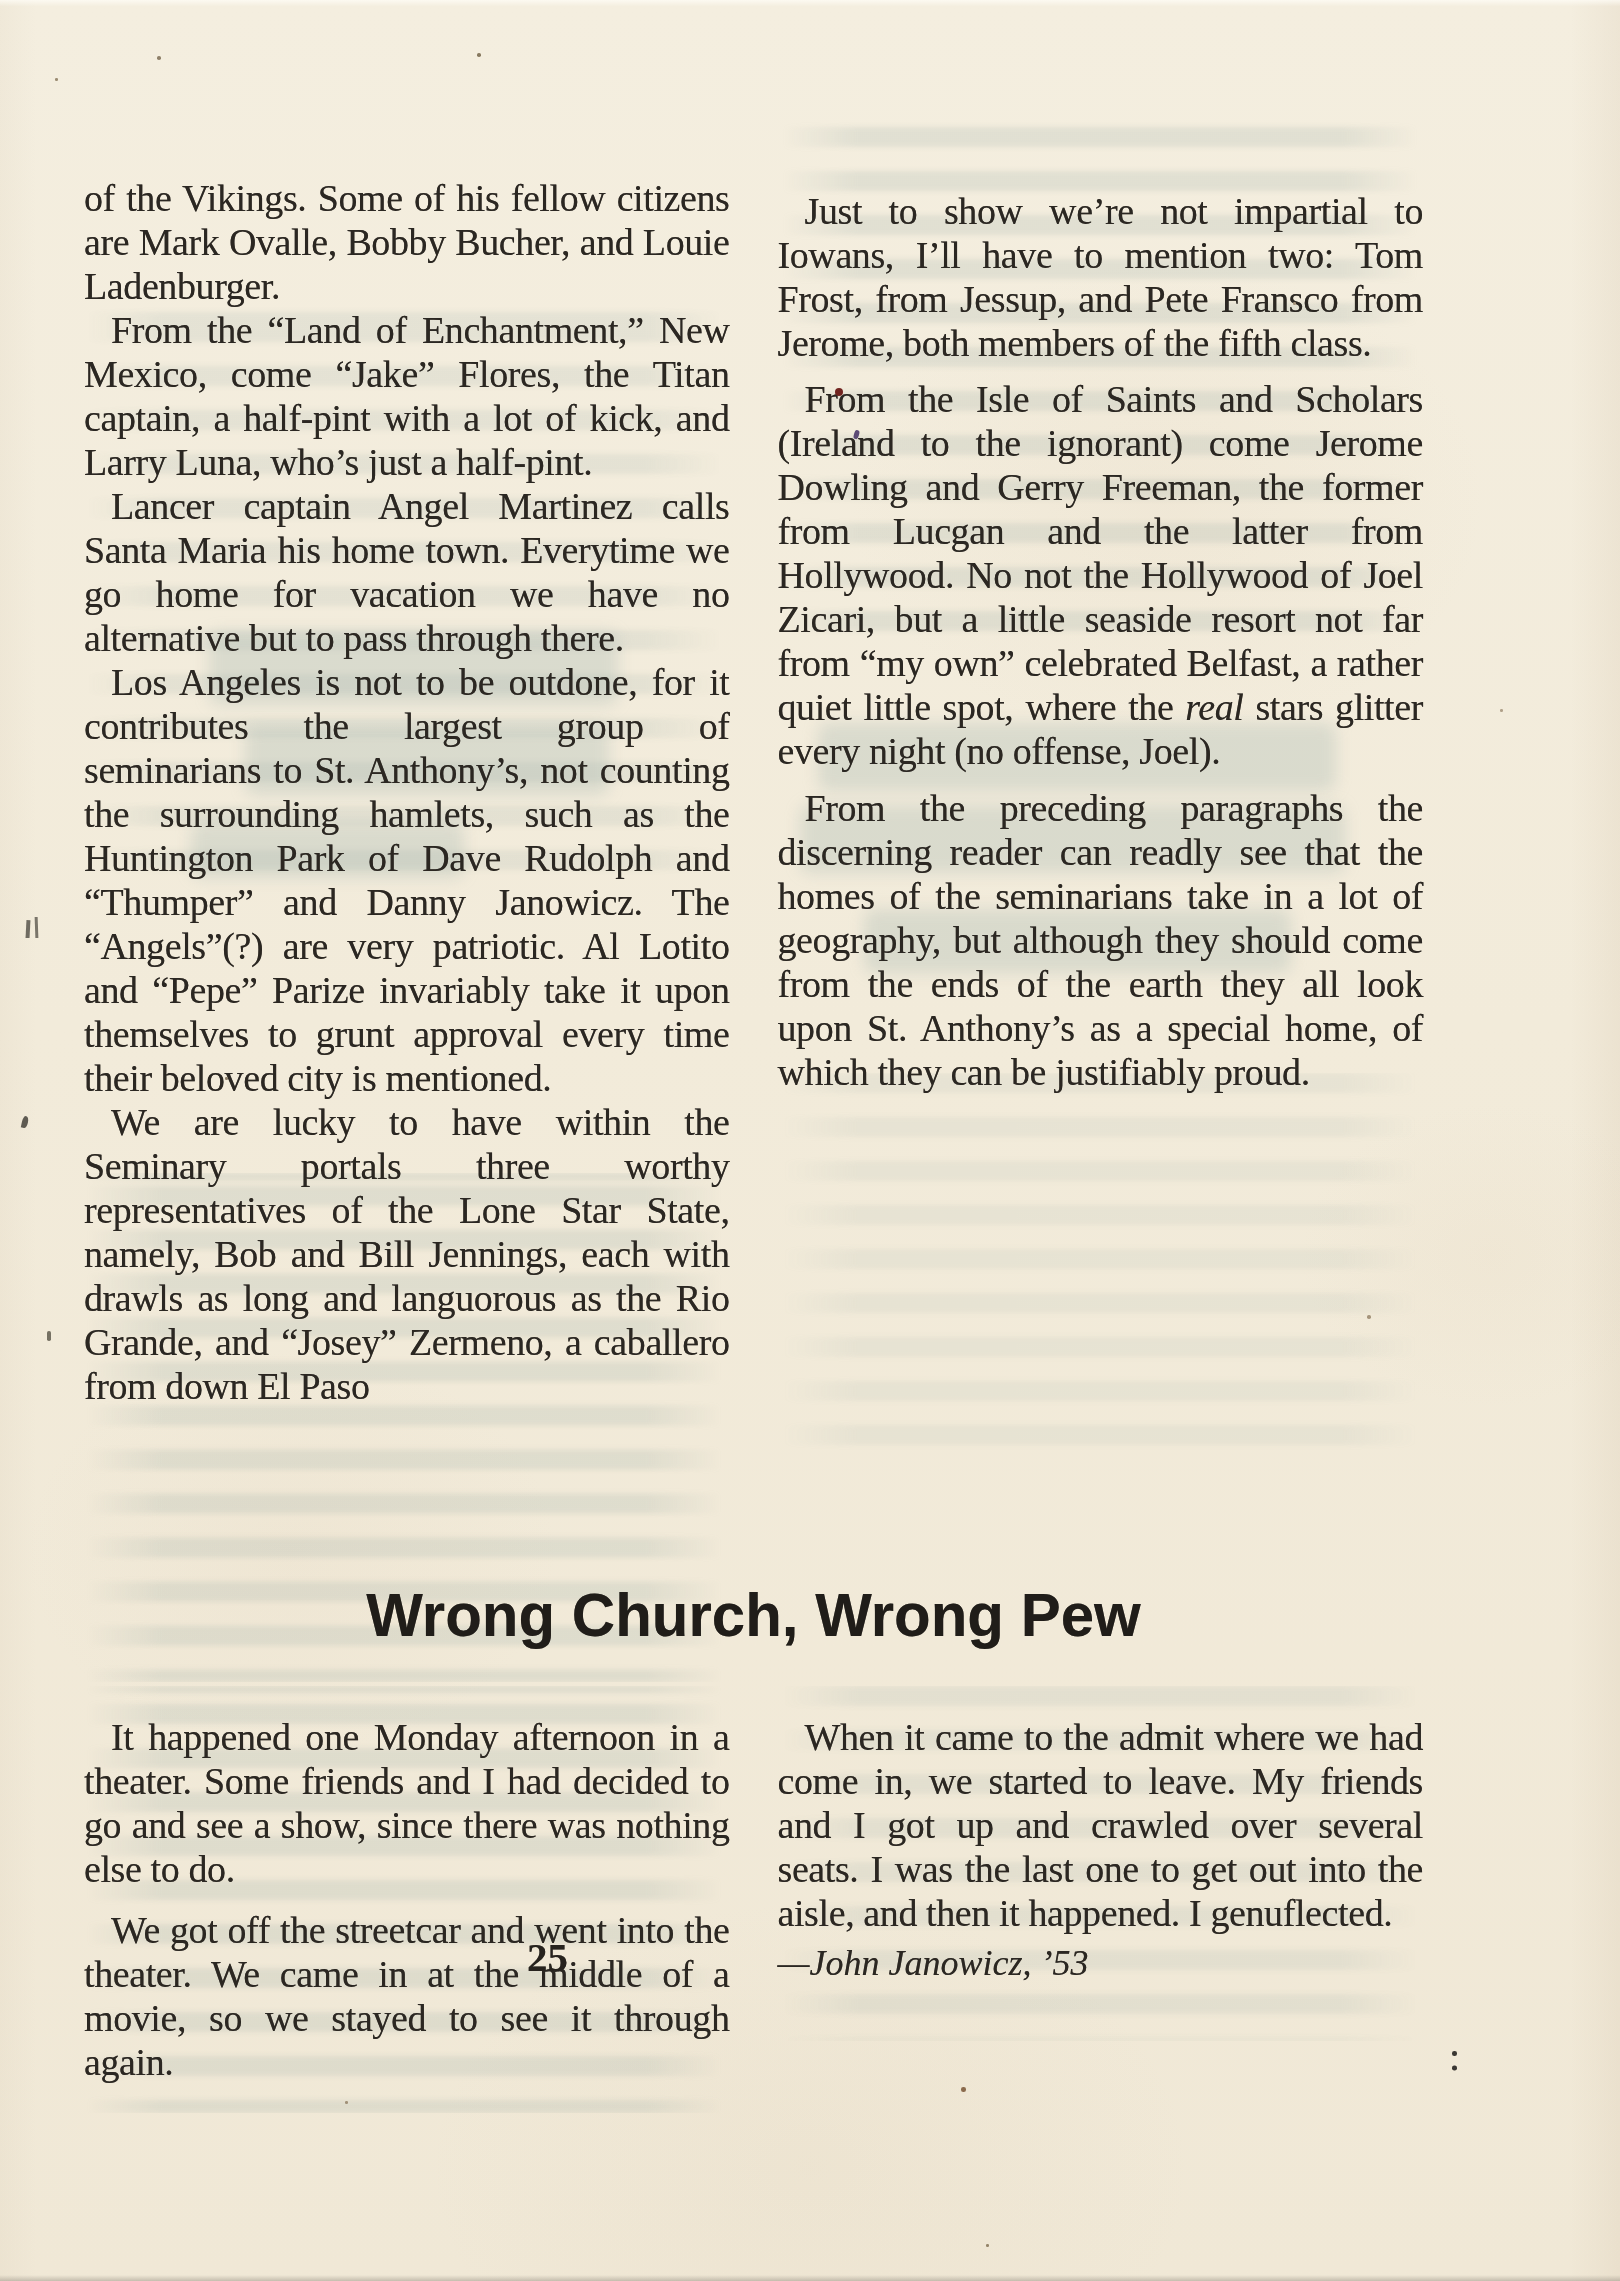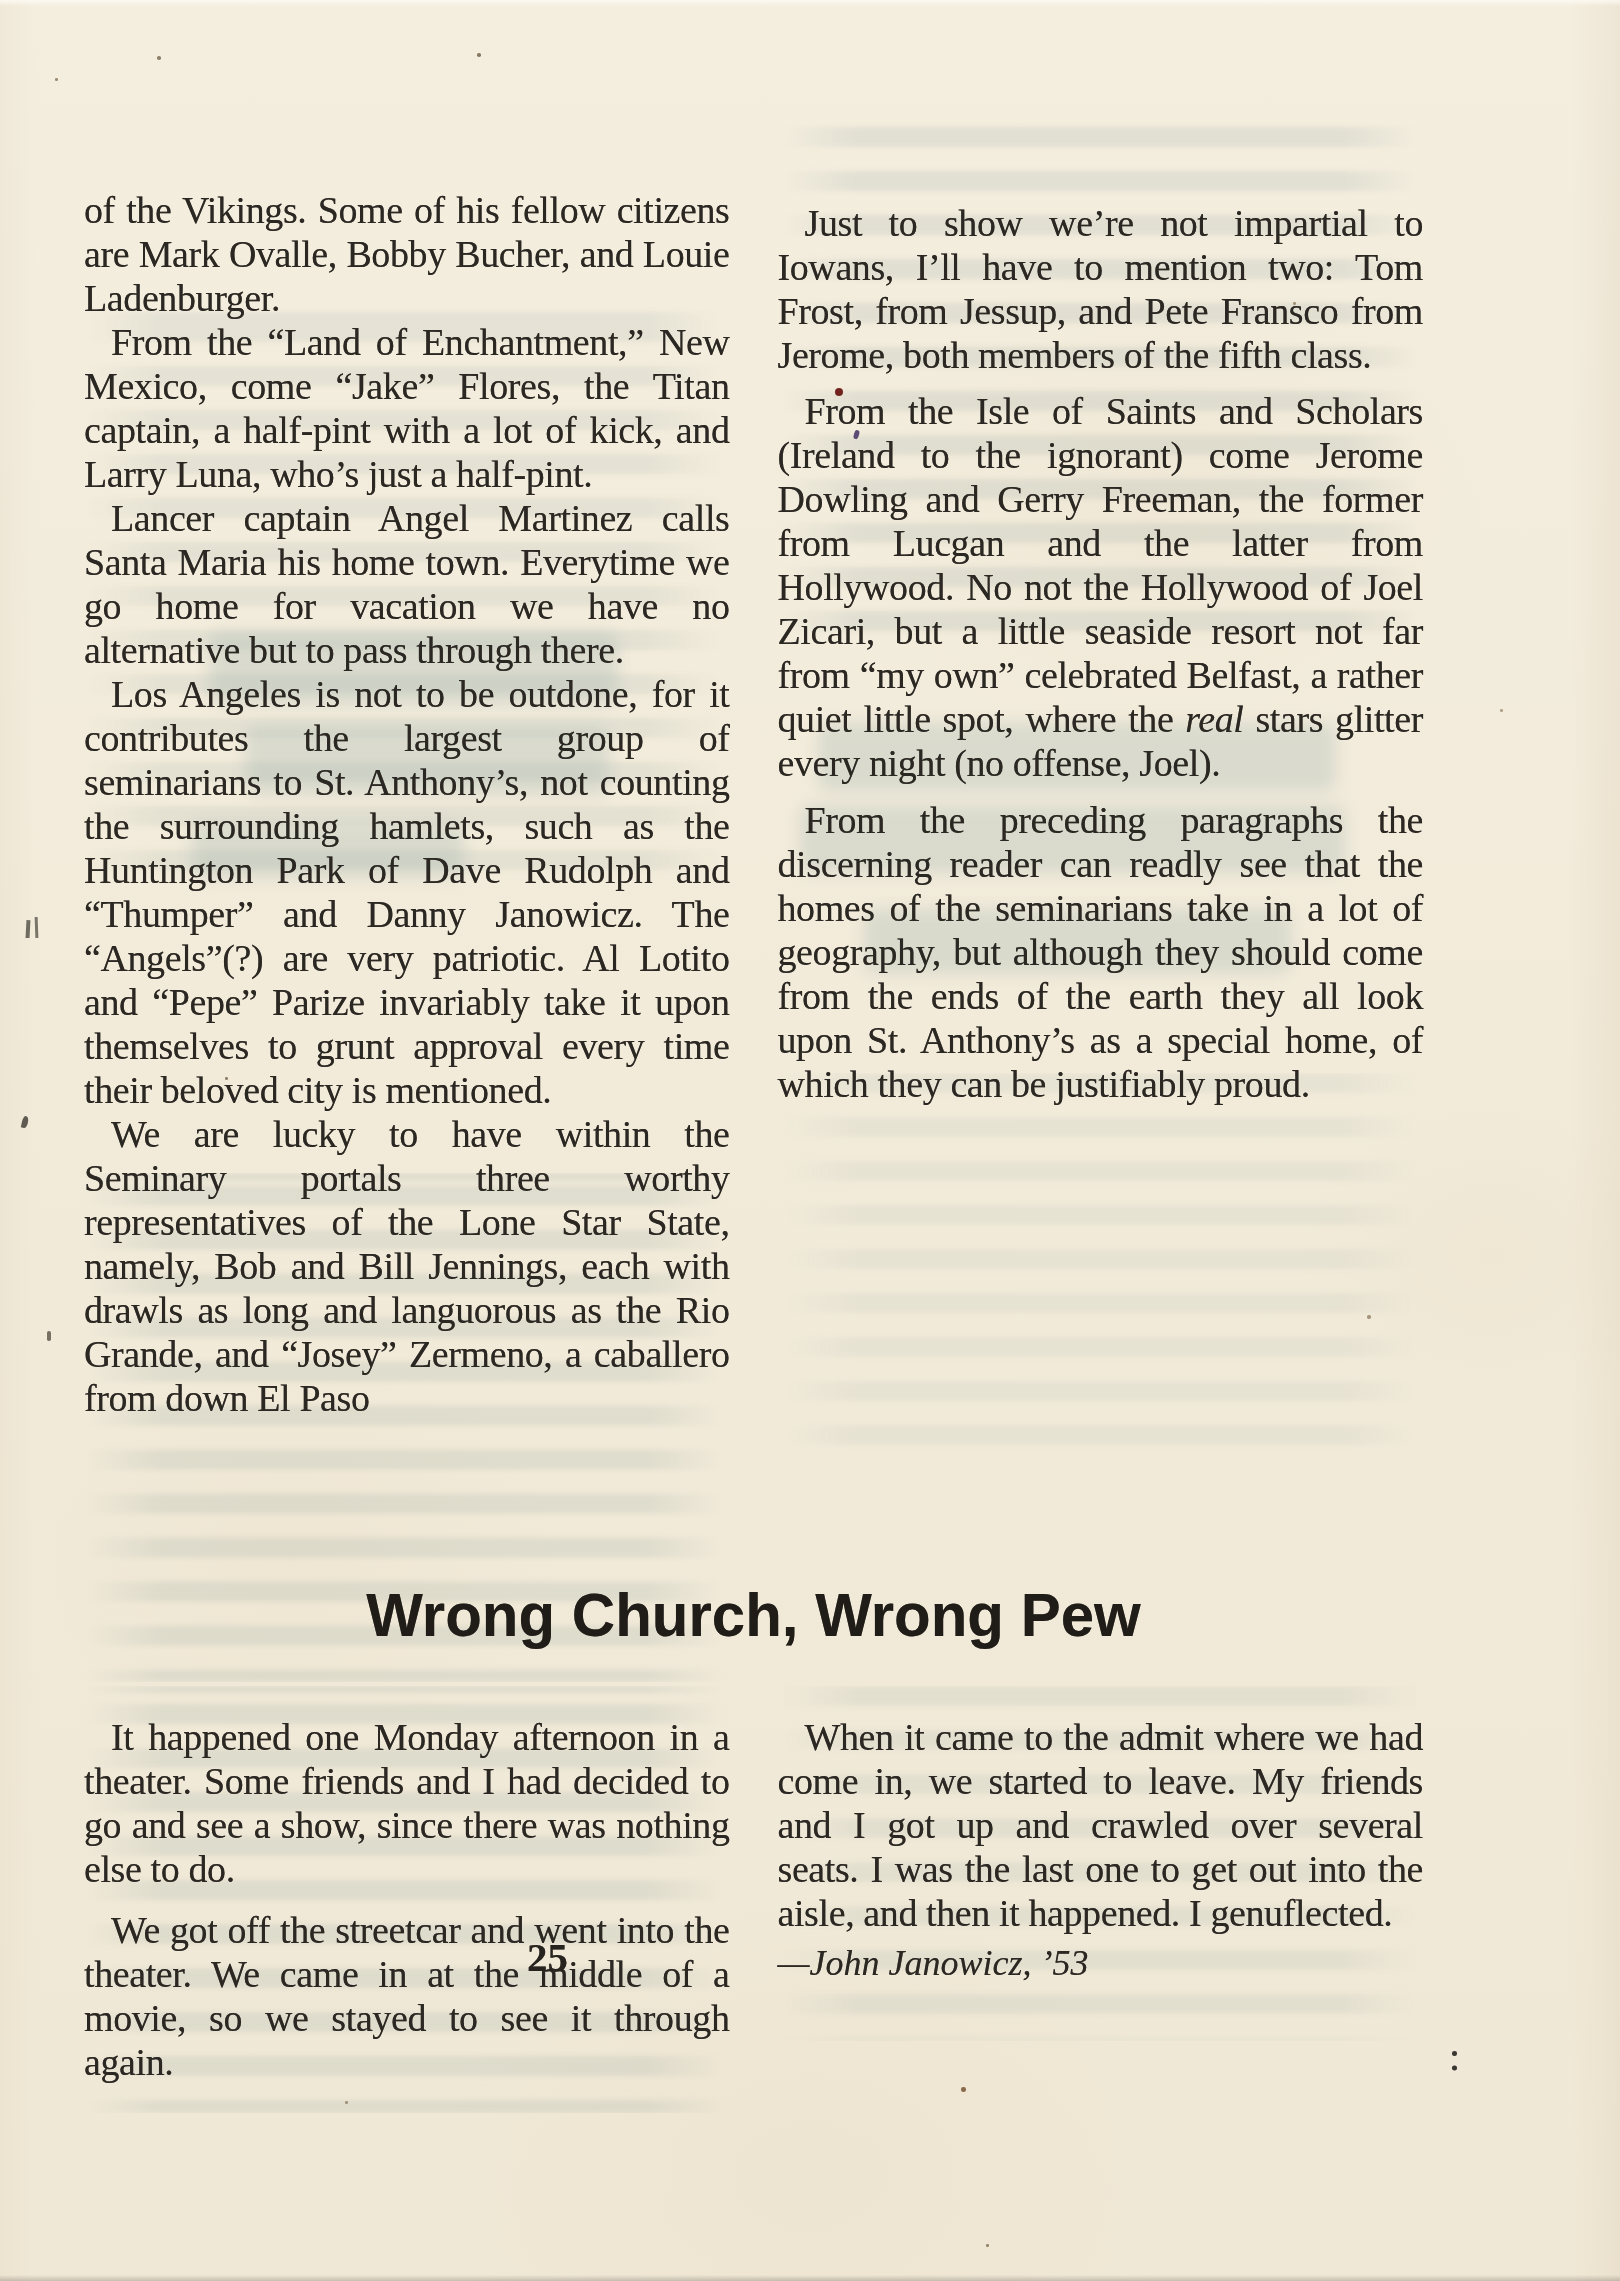--- a/index.html
+++ b/index.html
@@ -21,21 +21,21 @@
       radial-gradient(455px 345px at 72% 22%, rgba(216,196,168,.12), transparent 70%),
       radial-gradient(382px 291px at 18% 68%, rgba(214,196,170,.10), transparent 70%),
       radial-gradient(545px 382px at 50% 95%, rgba(208,190,162,.10), transparent 70%),
       radial-gradient(273px 218px at 92% 55%, rgba(222,204,178,.12), transparent 70%);
   }
   .page::after{
     content:"";position:absolute;left:0;right:0;bottom:0;height:7.3px;pointer-events:none;
     background:linear-gradient(to top, rgba(108,102,92,.38), rgba(108,102,92,0));
   }
   .cols{position:absolute;left:84px;width:1339px;display:flex;gap:48px;}
-  .top-cols{top:188px;}
+  .top-cols{top:176px;}
   .bottom-cols{top:1715px;}
   .col{width:646px;}
   .para{
     margin:0;
     font-size:38px;line-height:44px;letter-spacing:-0.4px;
     text-align:justify;text-indent:27px;
     text-shadow:0 0 0.5px rgba(43,39,34,.65);
   }
   .para.noindent{text-indent:0;}
   .para.gap{margin-top:12.7px;}

